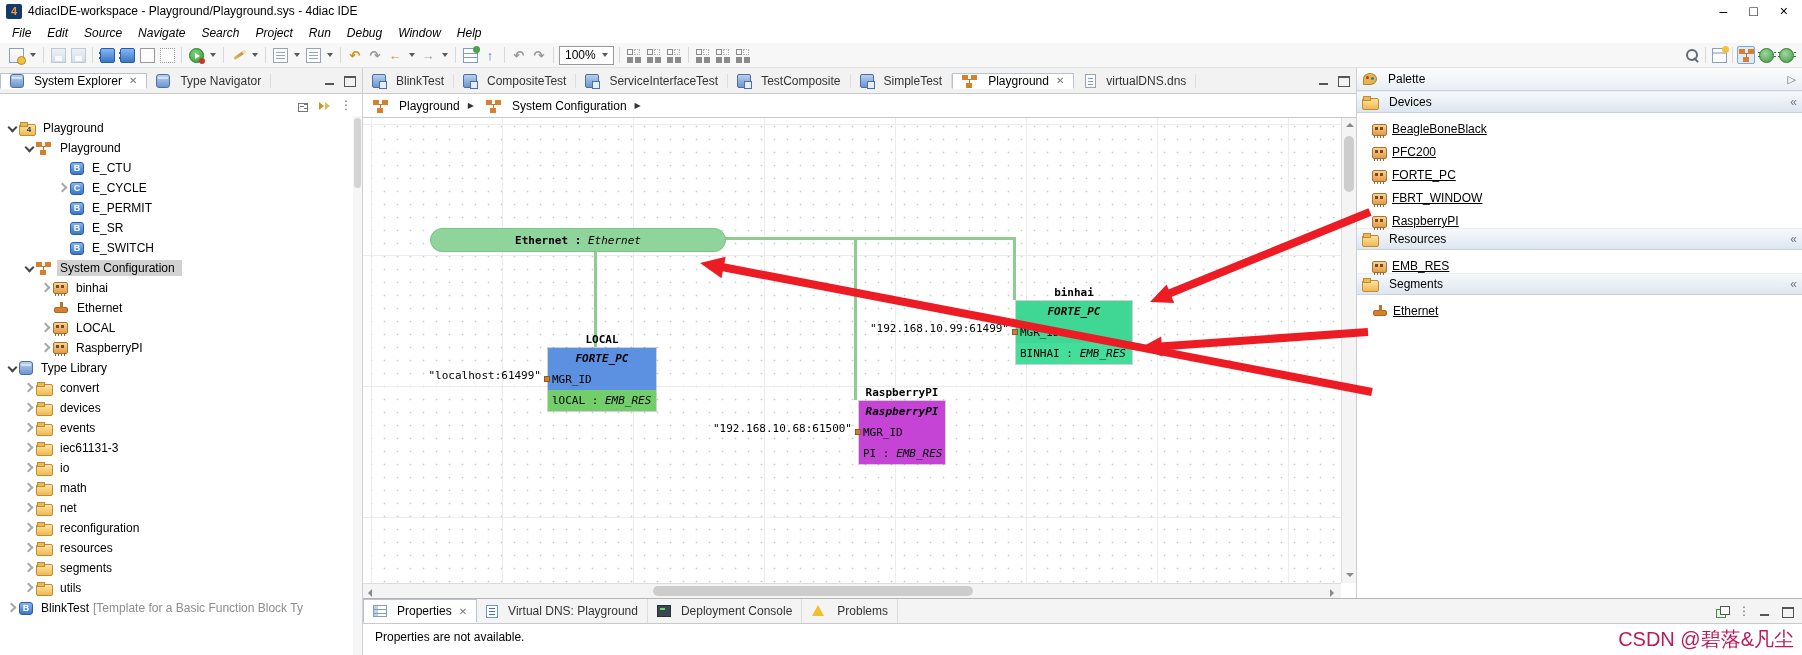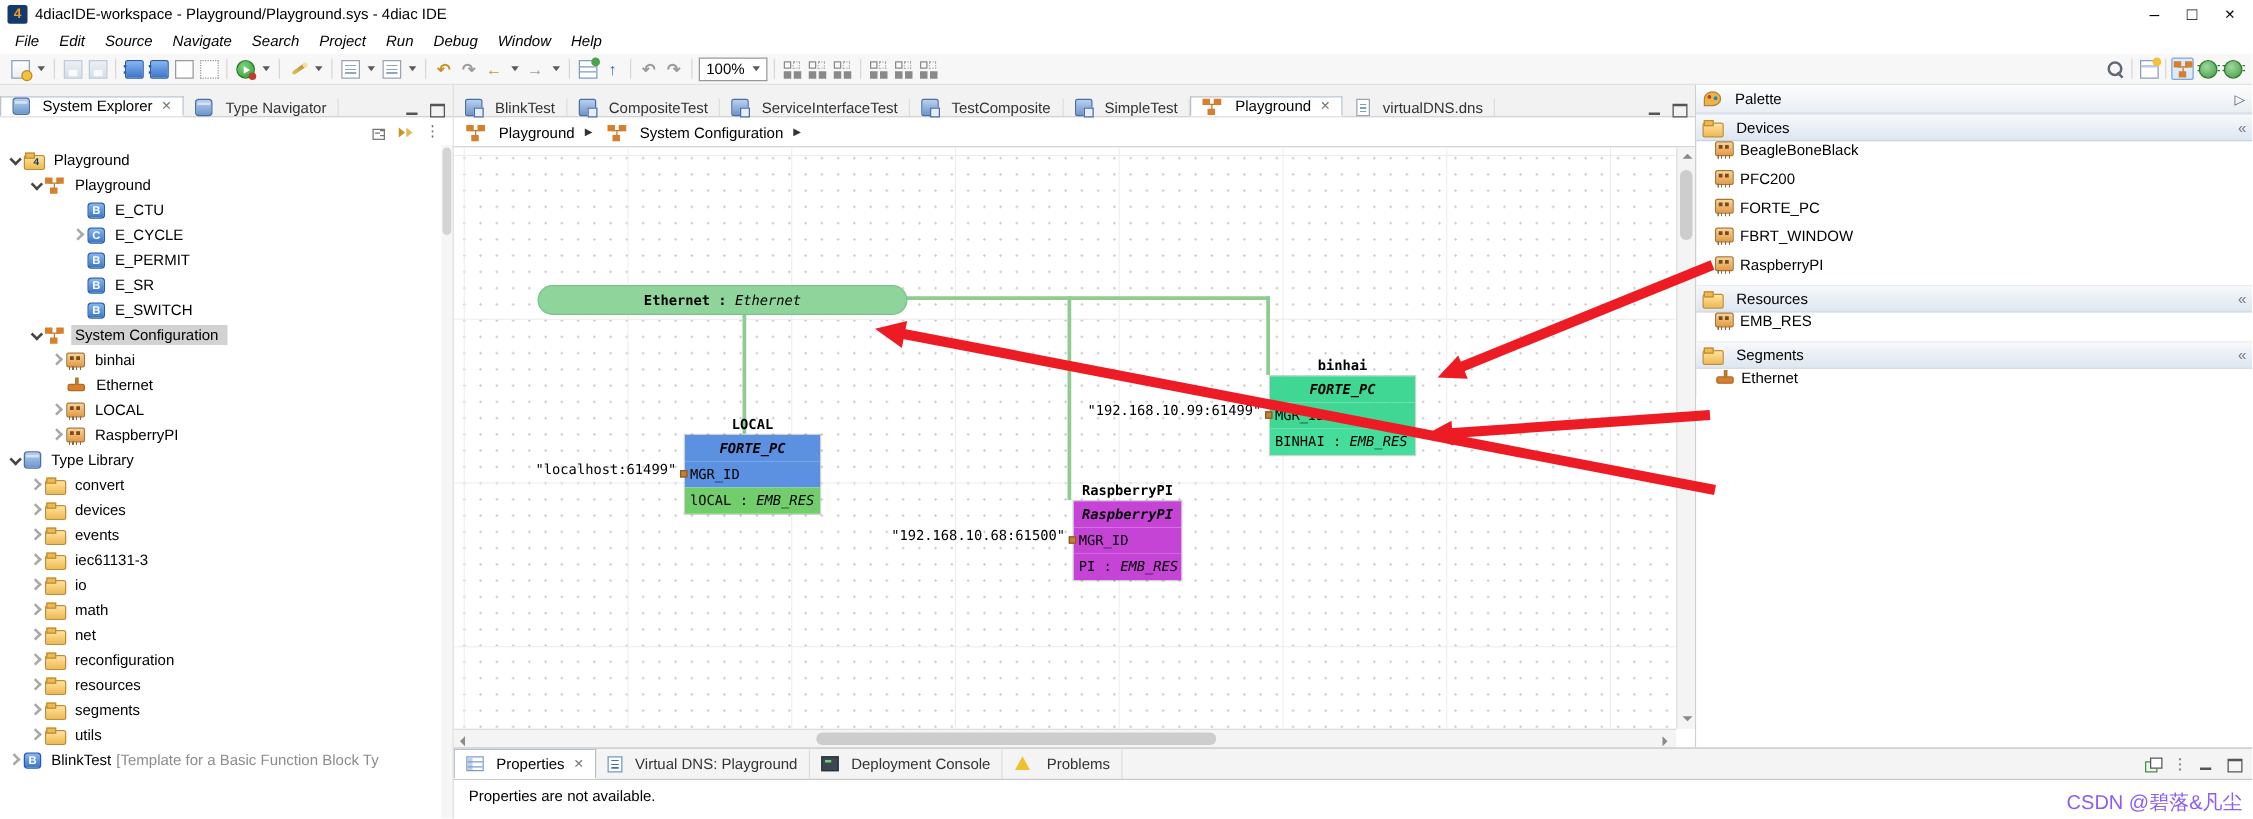--- a/index.html
+++ b/index.html
@@ -77,21 +77,21 @@
 
   
   .main { display: flex; height: 589px; }
   .left-panel { width: 363px; flex: none; border-right: 1px solid #cfcfcf; display: flex; flex-direction: column; background:#fff; }
   .right-col { flex: 1; display: flex; flex-direction: column; min-width: 0; }
   .work-row { height: 530px; display: flex; min-width: 0; }
   .editor { flex: 1; display: flex; flex-direction: column; min-width: 0; }
   .palette { width: 446px; flex: none; border-left: 1px solid #cfcfcf; background: #fff; display: flex; flex-direction: column; }
 
   
-  .tabrow { height: 26px; background: #f2f2f2; border-bottom: 1px solid #c9c9c9; display: flex; align-items: flex-end; }
+  .tabrow { height: 26px; background: #f2f2f2; border-bottom: 1px solid #c9c9c9; display: flex; align-items: center; }
   .etab { display: flex; align-items: center; gap: 5px; padding: 0 9px; border-right: 1px solid #ddd; color: #333; position: relative; }
   .etab.active { background: #fff; border: 1px solid #b9c3cf; border-bottom-color: #fff; color: #000; }
   .tclose { display: none; font-size: 10px; color: #777; margin-left: 2px; }
   .tclose.show { display: inline; }
   .stack-icons { margin-left: auto; display: flex; align-items: center; gap: 6px; padding-right: 6px; }
   .wi { position: relative; width: 13px; height: 11px; }
   .wi-min::before { content:""; position:absolute; left:1px; bottom:1px; width:9px; height:2px; background:#555; }
   .wi-max::before { content:""; position:absolute; left:1px; top:1px; width:10px; height:8px; border:1px solid #555; border-top-width:2px; }
 
   
@@ -195,28 +195,28 @@
   .vthumb { position: absolute; left: 2px; right: 2px; top: 18px; height: 56px; background: #cdcdcd; border-radius: 5px; }
   .hthumb { position: absolute; top: 2px; bottom: 2px; left: 290px; width: 320px; background: #cdcdcd; border-radius: 5px; }
 
   
   .pal-header { height: 23px; display: flex; align-items: center; gap: 6px; padding: 0 6px;
     background: linear-gradient(#fdfdfd,#e9eef5); border-bottom: 1px solid #c9d2dd; justify-content: flex-end; }
   .pal-pin { margin-left: auto; color: #667; font-size: 11px; }
   .pal-group-header { height: 22px; display: flex; align-items: center; gap: 6px; padding: 0 5px;
     background: linear-gradient(#f7f9fb,#dde6f0); border-top: 1px solid #e8edf3; border-bottom: 1px solid #c9d2dd; }
   .pal-collapse { margin-left: auto; color: #778; font-size: 12px; line-height: 10px; }
-  .pitem { height: 23px; display: flex; align-items: flex-start; padding-left: 15px; }
+  .pitem { height: 23px; display: flex; align-items: flex-end; padding-left: 15px; text-decoration: underline; }
   .pal-fill { flex: 1; background: #fff; }
 
   
   .bottom-panel { height: 59px; border-top: 1px solid #b5b5b5; background: #fff; position: relative; display: flex; flex-direction: column; }
   .bottom-tabs { height: 25px; background: #f4f4f4; border-bottom: 1px solid #c9c9c9; display: flex; align-items: stretch; }
   .bottom-msg { padding: 6px 0 0 12px; font-size: 12px; }
-  .watermark { position: absolute; right: 8px; bottom: 4px; color: #8b5cf6; font-size: 16px; }
+  .watermark { position: absolute; right: 8px; bottom: 4px; color: #be185d; font-size: 20px; }
   .bp-icons { margin-left: auto; display: flex; align-items: center; gap: 9px; padding-right: 8px; }
   .wi-restore::before { content:""; position:absolute; left:0; top:3px; width:8px; height:7px; border:1px solid #4a8a4a; background:#eaf6ea; }
   .wi-restore::after { content:""; position:absolute; left:4px; top:0; width:8px; height:7px; border:1px solid #555; background:#fff; }
   .dots { color:#666; font-size: 12px; letter-spacing: 0; }
 
   
   .arrows { position: absolute; inset: 0; width: 1802px; height: 655px; pointer-events: none; z-index: 60; }
 </style>
 </head>
 <body>

